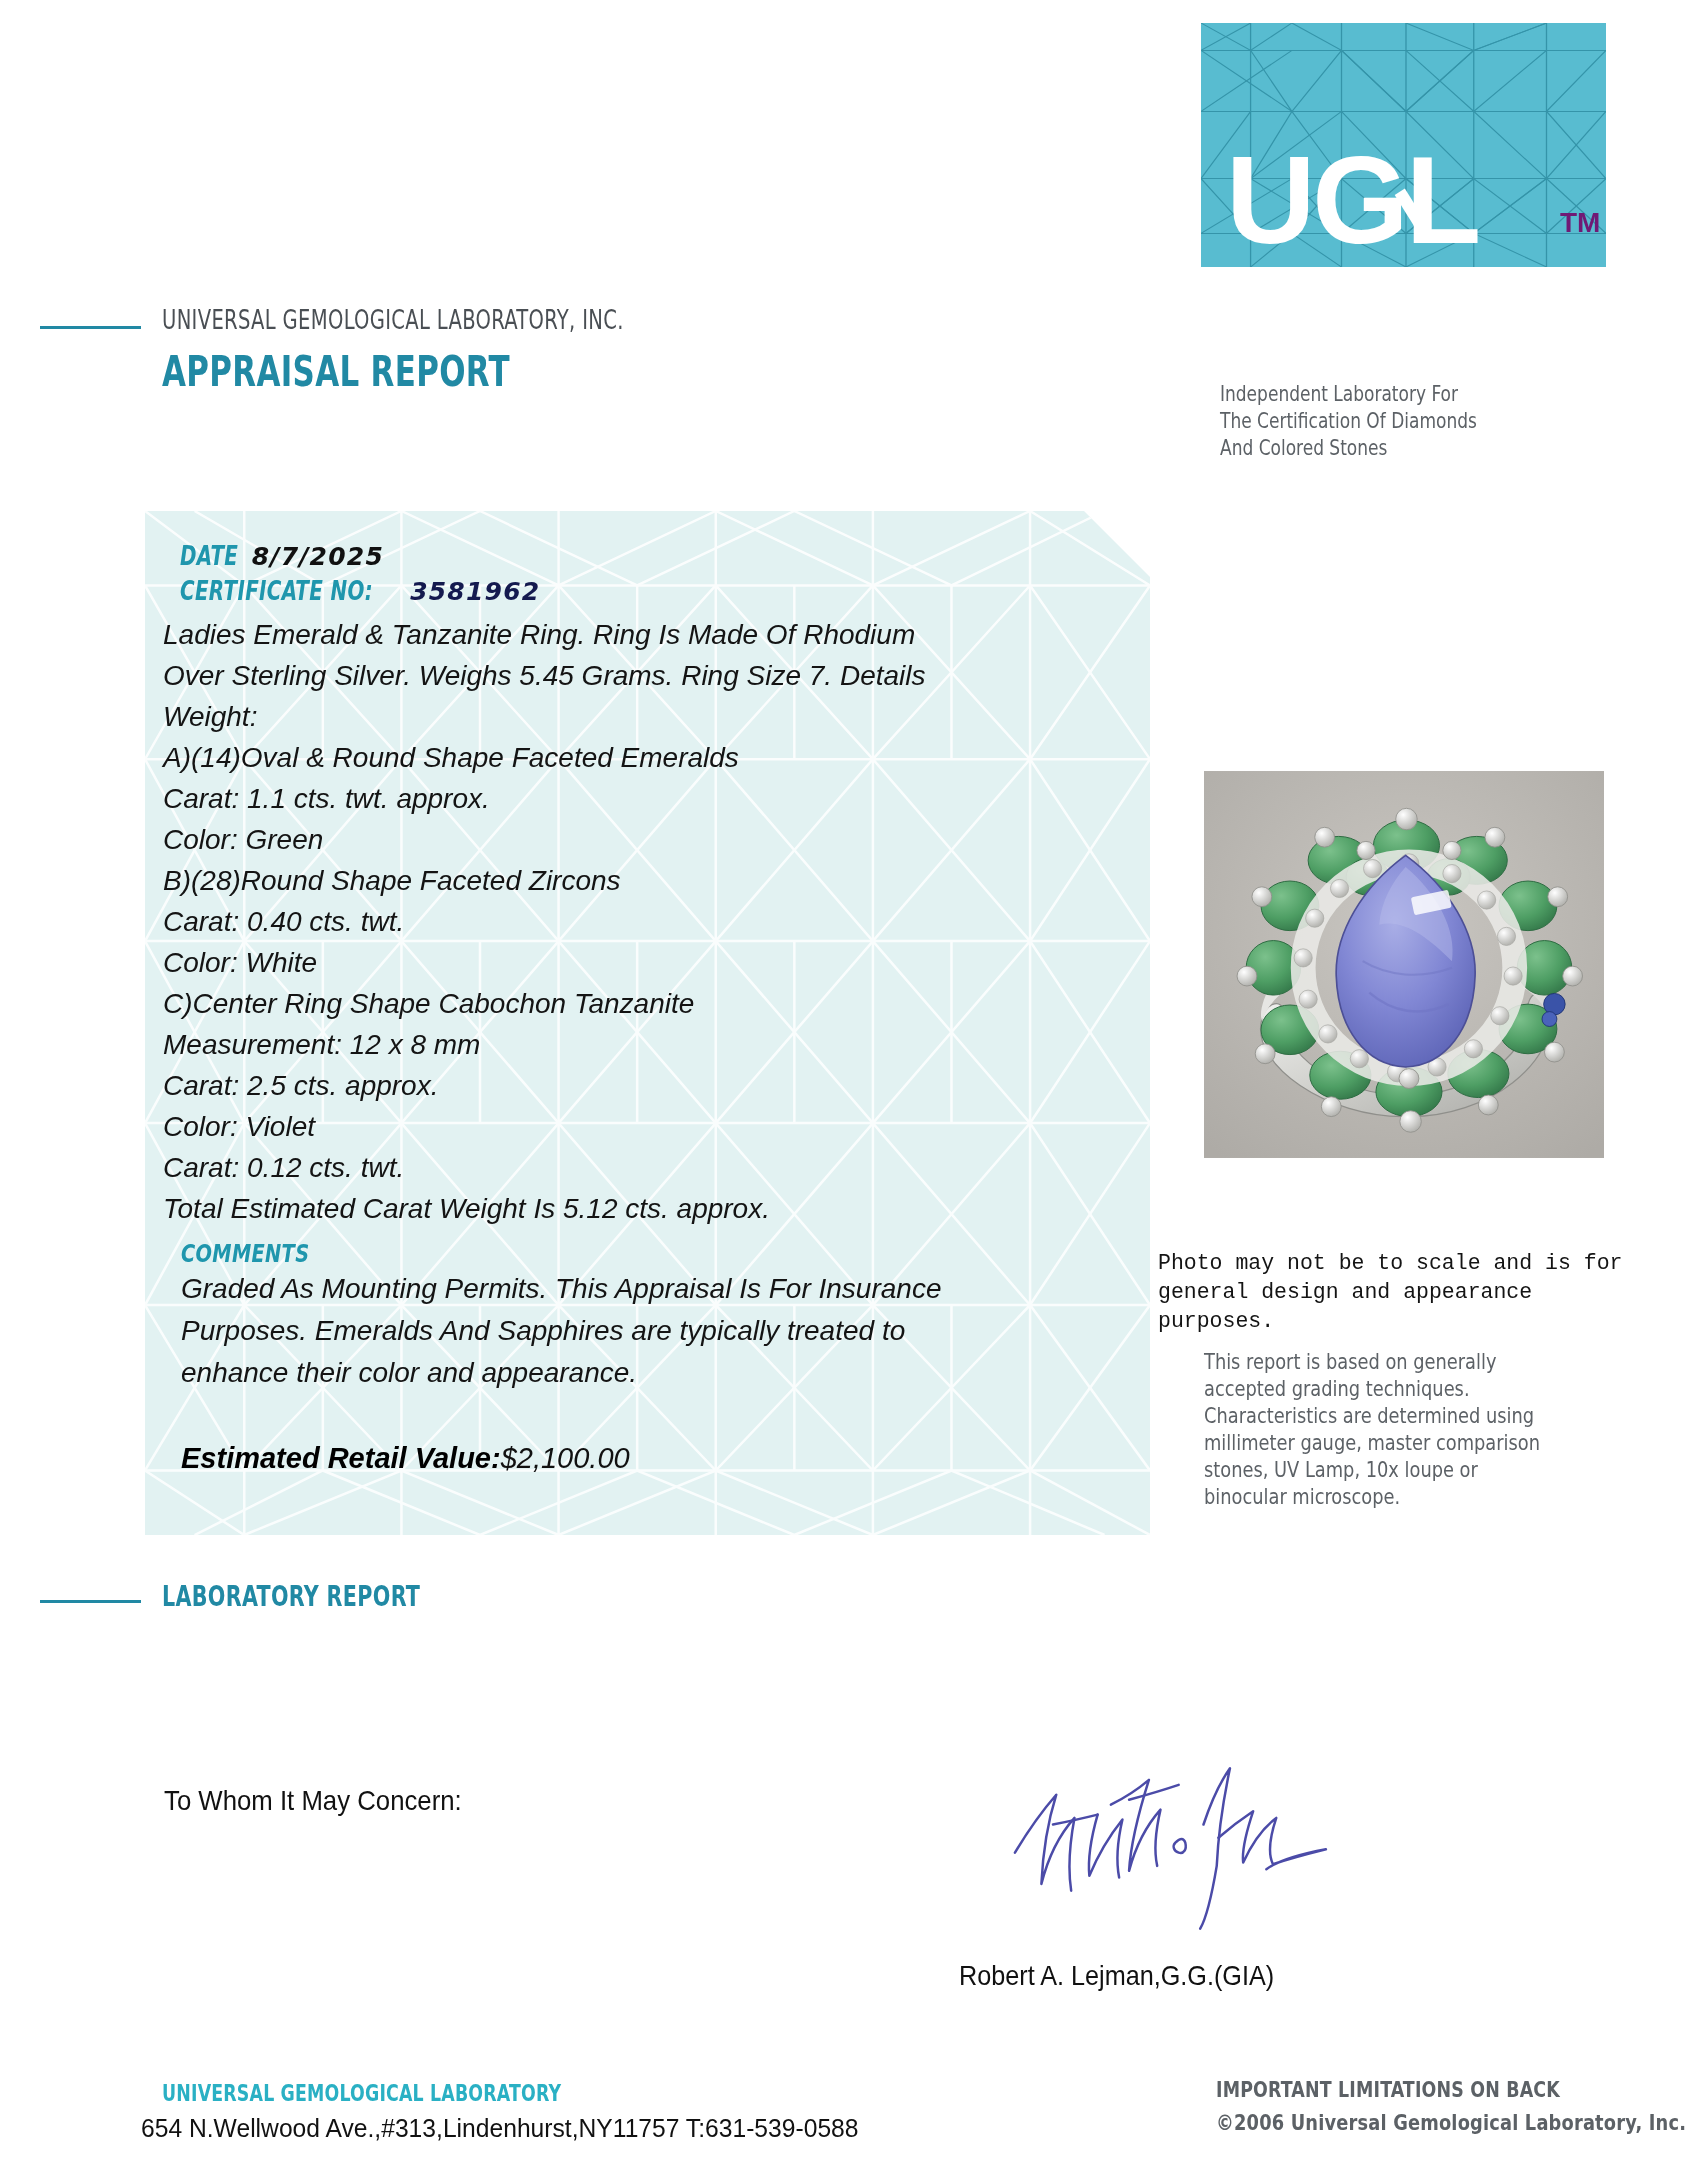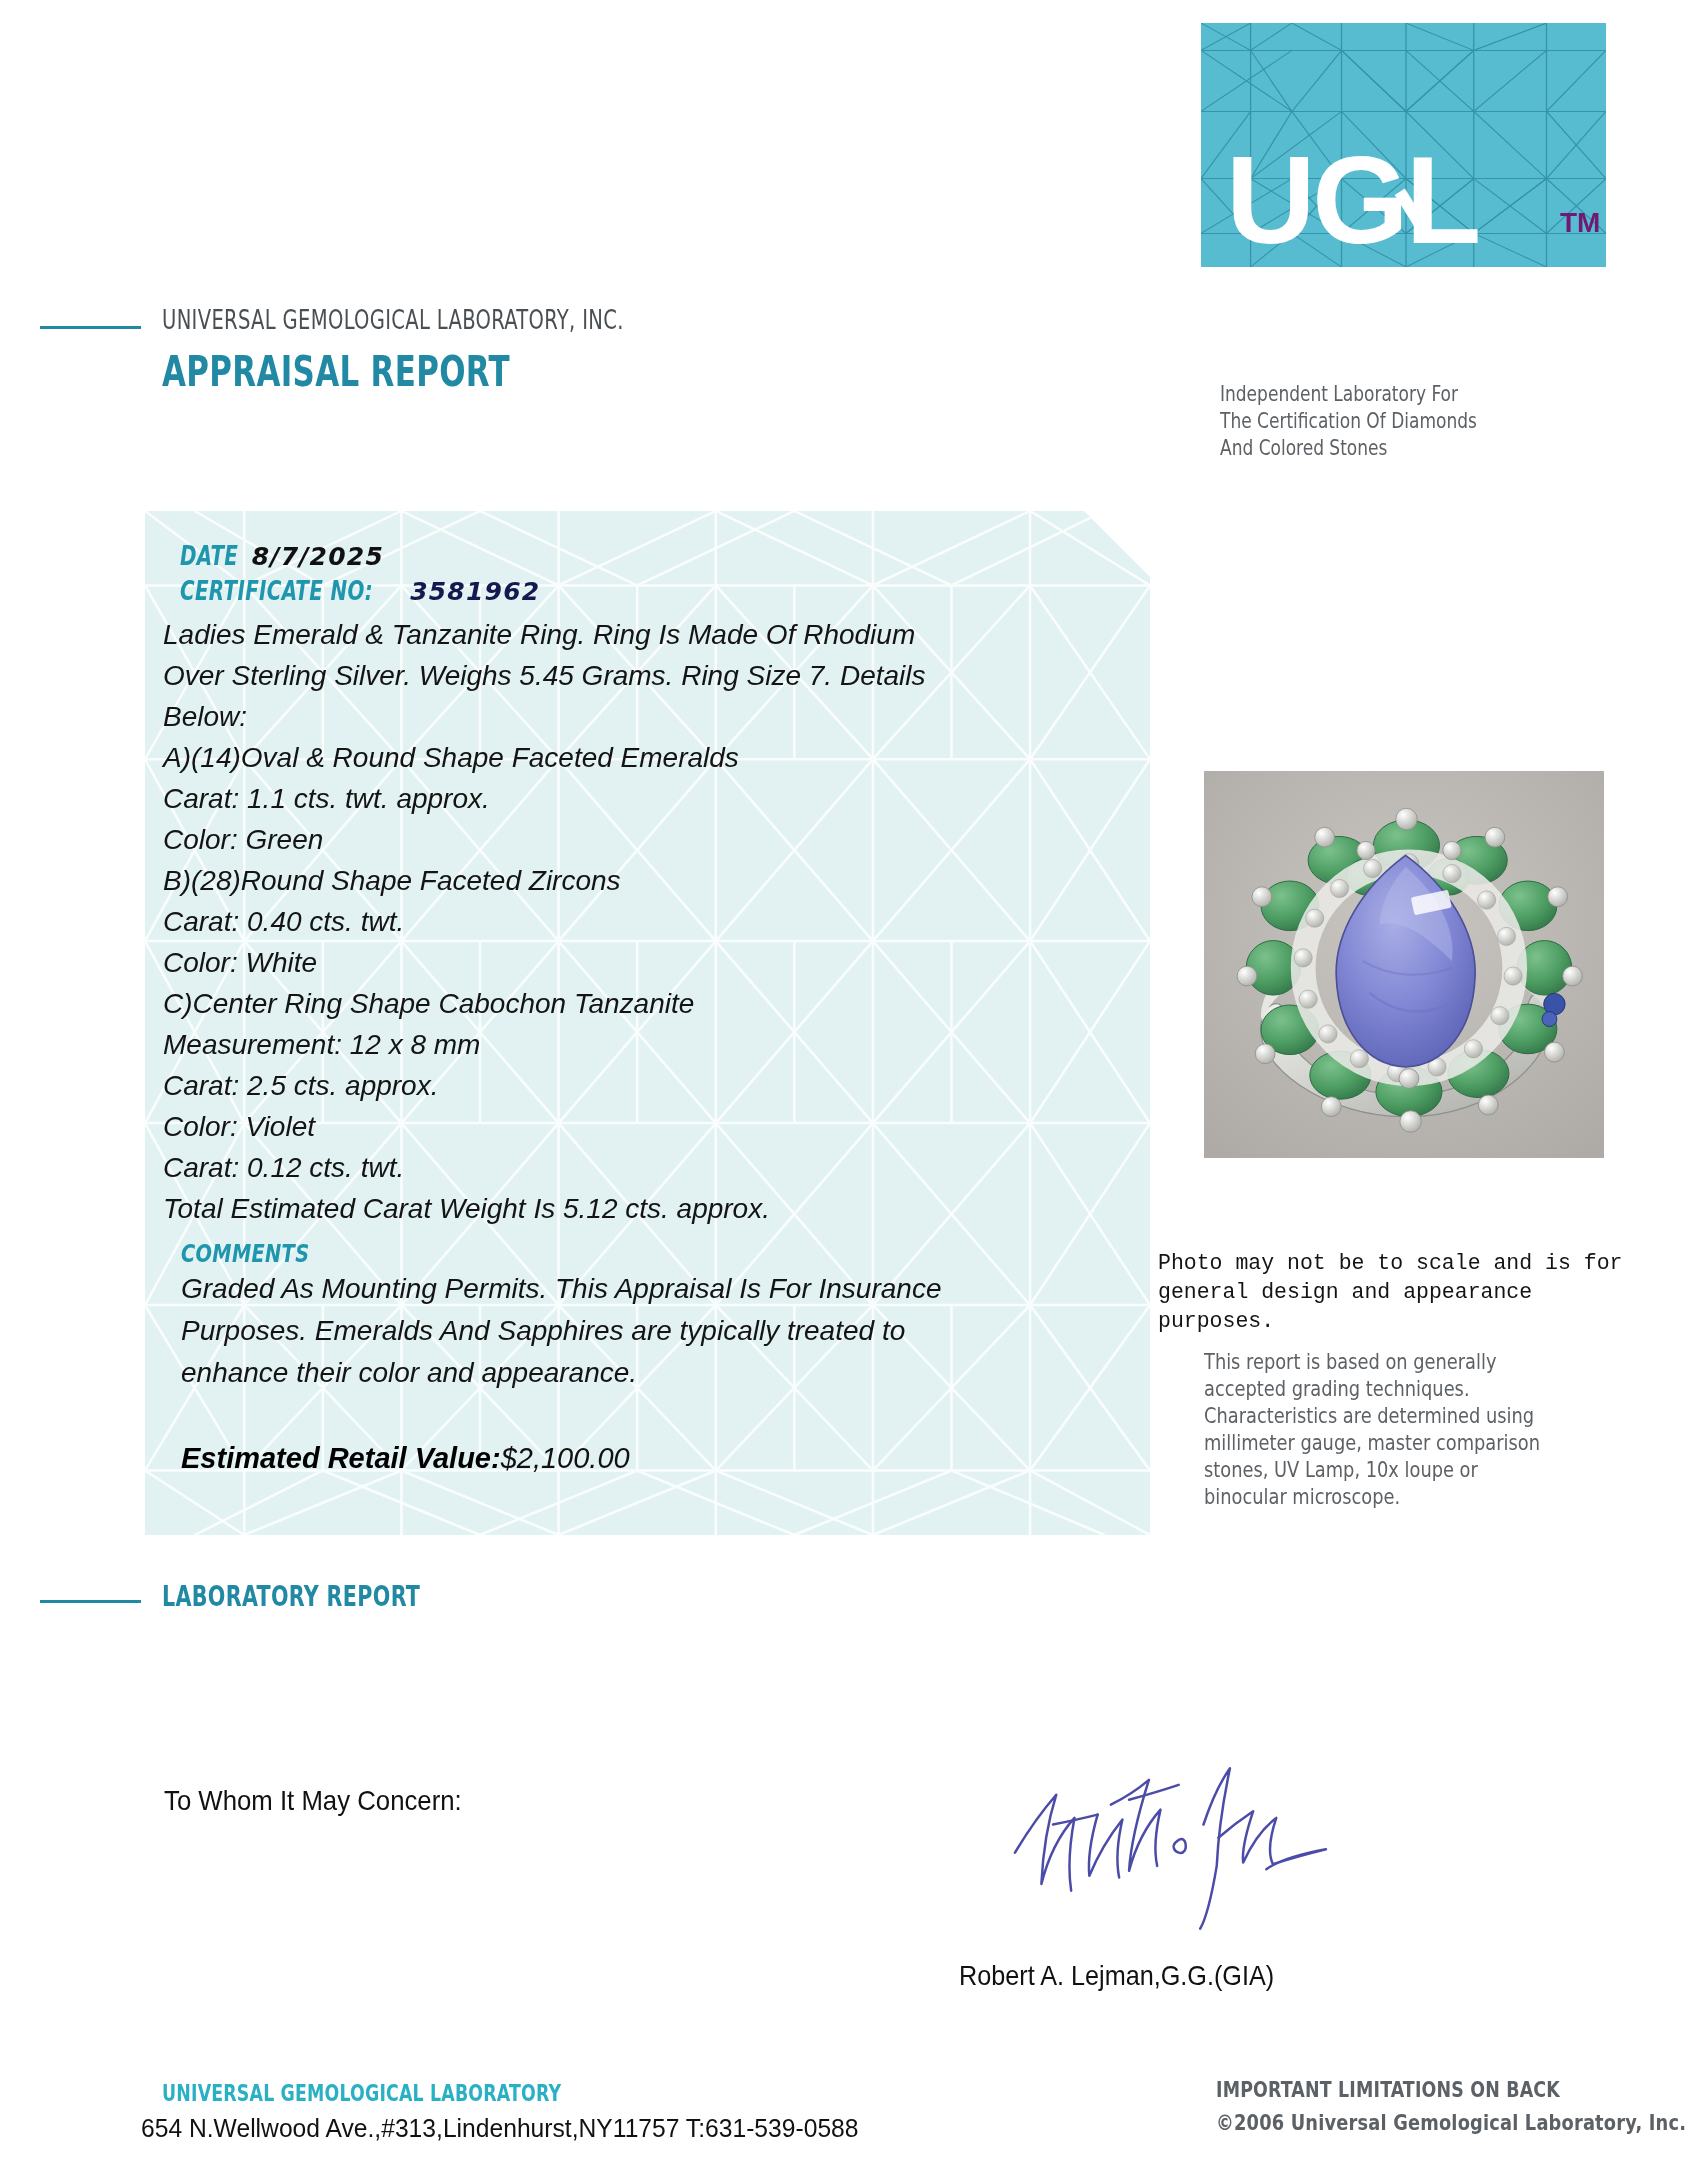--- a/index.html
+++ b/index.html
@@ -418,21 +418,21 @@
       <span class="meta-value">8/7/2025</span>
     </div>
     <div class="meta-row">
       <span class="meta-label">CERTIFICATE NO:</span>
       <span class="meta-value cert">3581962</span>
     </div>
 
     <div id="body-lines">
       <div class="body-line">Ladies Emerald &amp; Tanzanite Ring. Ring Is Made Of Rhodium</div>
       <div class="body-line">Over Sterling Silver. Weighs 5.45 Grams. Ring Size 7. Details</div>
-      <div class="body-line">Below:</div>
+      <div class="body-line">Weight:</div>
       <div class="body-line">A)(14)Oval &amp; Round Shape Faceted Emeralds</div>
       <div class="body-line">Carat: 1.1 cts. twt. approx.</div>
       <div class="body-line">Color: Green</div>
       <div class="body-line">B)(28)Round Shape Faceted Zircons</div>
       <div class="body-line">Carat: 0.40 cts. twt.</div>
       <div class="body-line">Color: White</div>
       <div class="body-line">C)Center Ring Shape Cabochon Tanzanite</div>
       <div class="body-line">Measurement: 12 x 8 mm</div>
       <div class="body-line">Carat: 2.5 cts. approx.</div>
       <div class="body-line">Color: Violet</div>

